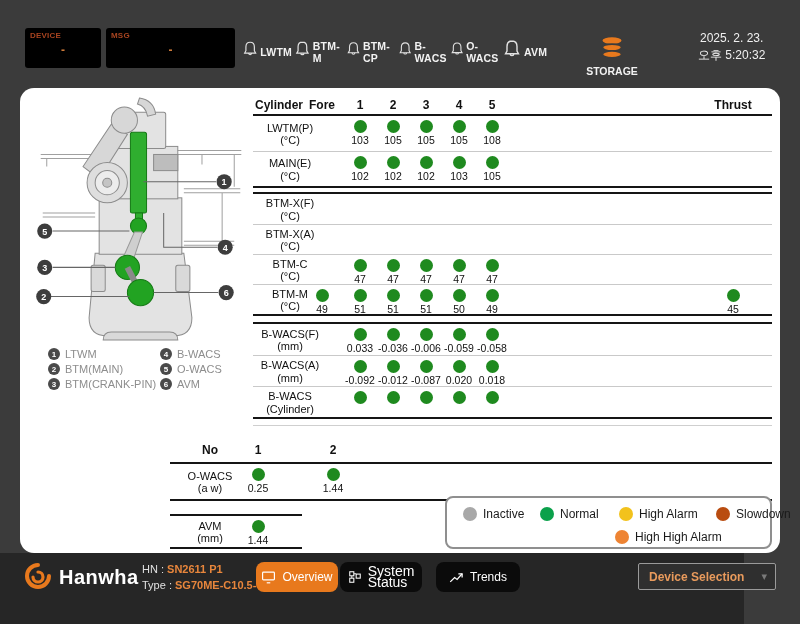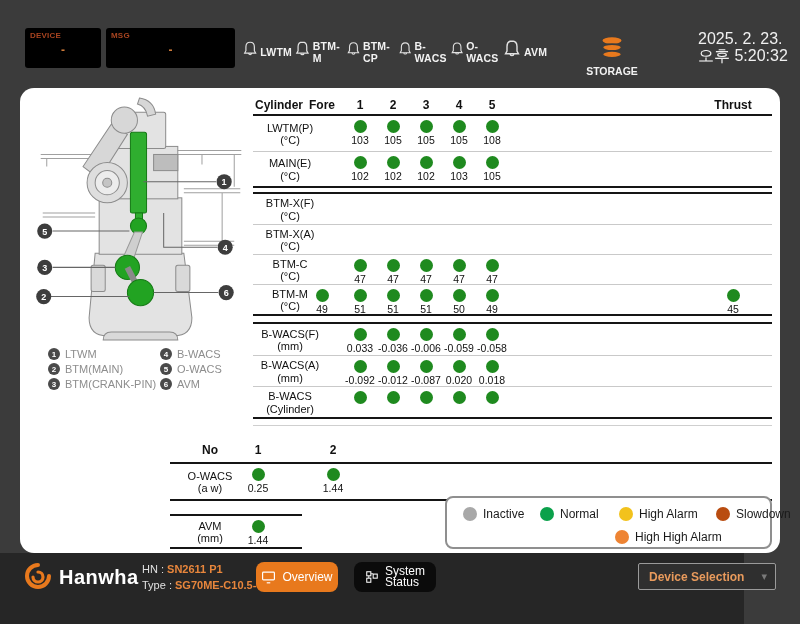--- a/index.html
+++ b/index.html
@@ -18,21 +18,21 @@
 
   #bell-strip { position:absolute; left:240px; top:34px; display:flex; }
   .bell { width:52px; display:flex; flex-direction:row; align-items:center; cursor:pointer; }
   .bell svg { width:24px; height:24px; }
   .bell .blabel { margin-top:6px; font-size:10.5px; font-weight:bold; color:#f2f2f2; letter-spacing:.2px; }
 
   #storage { position:absolute; left:581px; top:36px; width:62px; display:flex; flex-direction:column; align-items:center; cursor:pointer; }
   #storage svg { width:26px; height:24px; }
   #storage .slabel { margin-top:5px; font-size:10.5px; font-weight:bold; color:#f2f2f2; }
 
-  #datetime { position:absolute; left:698px; top:30px; font-size:16px; color:#f0f0f0; line-height:17px; }
+  #datetime { position:absolute; left:698px; top:30px; font-size:12px; color:#f0f0f0; line-height:17px;text-align:center; }
 
   
   #panel { position:absolute; left:20px; top:88px; width:760px; height:465px; background:#ffffff; border-radius:14px; }
 
   
   #engine-wrap { position:absolute; left:12px; top:6px; width:218px; height:252px; }
   #callout-legend .cl-item { position:absolute; display:flex; align-items:center; gap:5px; }
   .cl-badge { width:12px; height:12px; border-radius:50%; background:#4a4a4a; color:#fff; font-size:8px; font-weight:bold;
               display:flex; align-items:center; justify-content:center; flex:0 0 12px; }
   .cl-label { font-size:11px; color:#8d8d8d; white-space:nowrap; }
@@ -58,21 +58,21 @@
 
   
   #footer { position:absolute; left:0; top:553px; width:744px; height:71px; background:#262626; }
   #brand { position:absolute; left:22px; top:9px; display:flex; align-items:center; gap:5px; }
   #brand .bname { font-size:20px; font-weight:bold; color:#ffffff; letter-spacing:.5px; }
   #hn-block { position:absolute; left:142px; top:8px; font-size:11px; color:#e0e0e0; line-height:16px; }
   #hn-block .ov { color:#e8863c; font-weight:bold; }
   .fbtn { position:absolute; top:9px; height:30px; border-radius:8px; display:flex; align-items:center; justify-content:center;
           gap:6px; color:#fff; cursor:pointer; }
   #btn-overview { left:256px; width:82px; background:#e8791d; font-size:12px; }
-  #btn-system { left:354px; width:82px; background:#0b0b0b; font-size:12px; line-height:11.5px; }
+  #btn-system { left:340px; width:82px; background:#0b0b0b; font-size:14px; line-height:11.5px; }
   #btn-trends { left:436px; width:84px; background:#0b0b0b; font-size:12px; }
   #device-select { position:absolute; left:638px; top:10px; width:138px; height:27px; background:#2f2f2f;
                    border:1px solid #9a9a9a; border-radius:2px; display:flex; align-items:center; cursor:pointer; }
   #device-select .dtext { flex:1; padding-left:10px; font-size:12px; font-weight:bold; color:#e89a5c; }
   #device-select .chev { padding-right:8px; color:#7a7a7a; font-size:11px; }
 </style>
 </head>
 <body>
 
 <div id="app">
@@ -547,19 +547,26 @@
         <rect x="14" y="7" width="7" height="7" fill="none" stroke="#ffffff" stroke-width="1.8"></rect>
         <rect x="3" y="14" width="7" height="7" fill="none" stroke="#ffffff" stroke-width="1.8"></rect>
         <path d="M10 6.5 H14 M6.5 10 V14" stroke="#ffffff" stroke-width="1.6"></path>
       </svg>
       <span>
         <span>System</span><br>
         <span>Status</span>
       </span>
     </div>
 
+    <div id="btn-trends" class="fbtn">
+      <svg width="15" height="13" viewBox="0 0 24 20">
+        <path d="M2 17 L9 10 L13 13 L21 4" fill="none" stroke="#ffffff" stroke-width="2"></path>
+        <path d="M15 4 H21 V10" fill="none" stroke="#ffffff" stroke-width="2"></path>
+      </svg>
+      <span>Trends</span>
+    </div>
 
     <div id="device-select">
       <span class="dtext">Device Selection</span>
       <span class="chev">▾</span>
     </div>
   </div>
 </div>
 
 </body></html>

